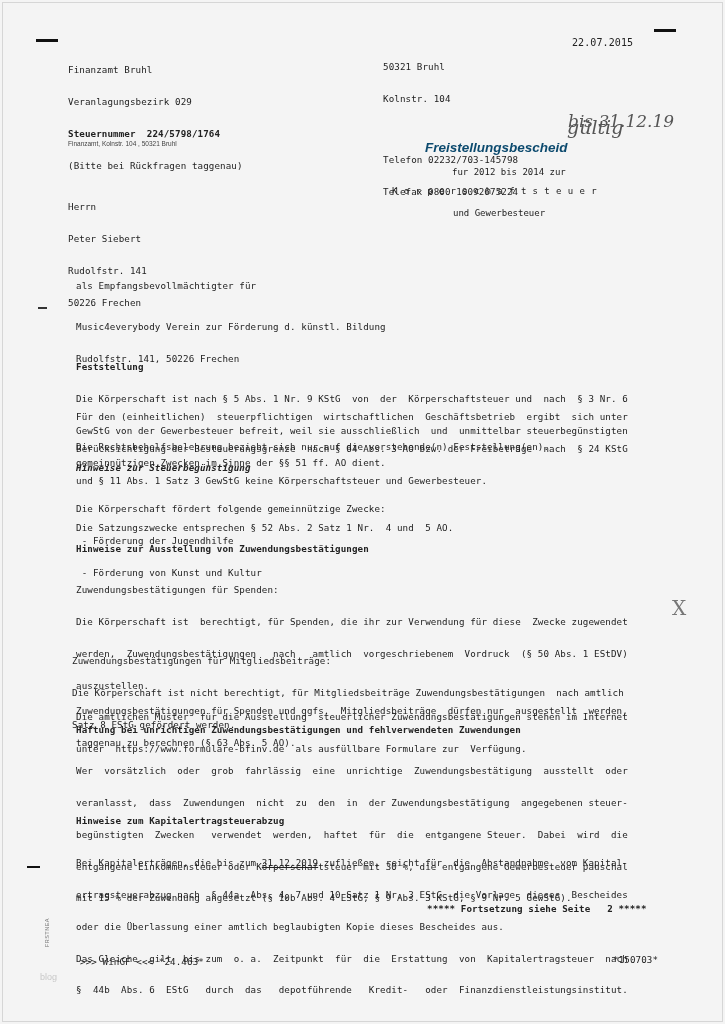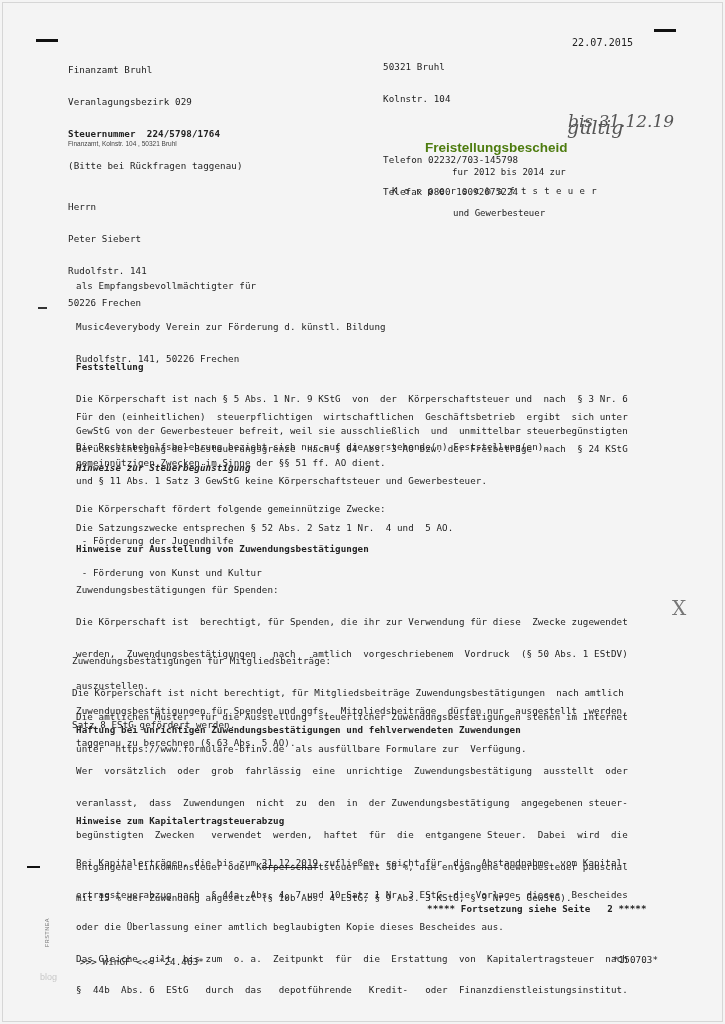--- a/index.html
+++ b/index.html
@@ -5,21 +5,21 @@
   html, body { margin:0; padding:0; }
   body { width:725px; height:1024px; background:#f4f4f4; position:relative; overflow:hidden;
          font-family:"DejaVu Sans Mono","Liberation Mono",monospace; color:#1a1a1a; }
   .page { position:absolute; left:2px; top:2px; width:719px; height:1018px; border:1px solid #d6d6d6; background:#f4f4f4; }
   .abs { position:absolute; }
   .mono { font-family:"DejaVu Sans Mono","Liberation Mono",monospace; font-size:9.2px; line-height:10.6px; letter-spacing:0.1px; white-space:pre; color:#222; }
   .bold { font-weight:bold; }
   .mark { position:absolute; height:3px; background:#111; }
   .dash { position:absolute; height:1.5px; background:#333; }
   .sans-small { font-family:"Liberation Sans",sans-serif; font-size:6.5px; color:#444; white-space:nowrap; }
-  .title { font-family:"Liberation Sans",sans-serif; font-weight:bold; font-size:13.5px; color:#4d7c0f; }
+  .title { font-family:"Liberation Sans",sans-serif; font-weight:bold; font-size:13.5px; color:#0c4a6e;font-style:italic; }
   .subc { font-family:"DejaVu Sans Mono","Liberation Mono",monospace; font-size:9px; color:#222; white-space:pre; }
   .spaced { letter-spacing:6.3px; }
   .hand { font-family:"DejaVu Serif",serif; font-style:italic; color:#555; font-size:17px; }
   .u { text-decoration:underline; }
   .vert { writing-mode:vertical-rl; transform:rotate(180deg); font-size:5.5px; color:#777; font-family:"Liberation Sans",sans-serif; letter-spacing:0.5px; }
   .faint { color:#c8c8c8; font-family:"Liberation Sans",sans-serif; font-size:9px; }
 </style>
 </head>
 <body>
 

